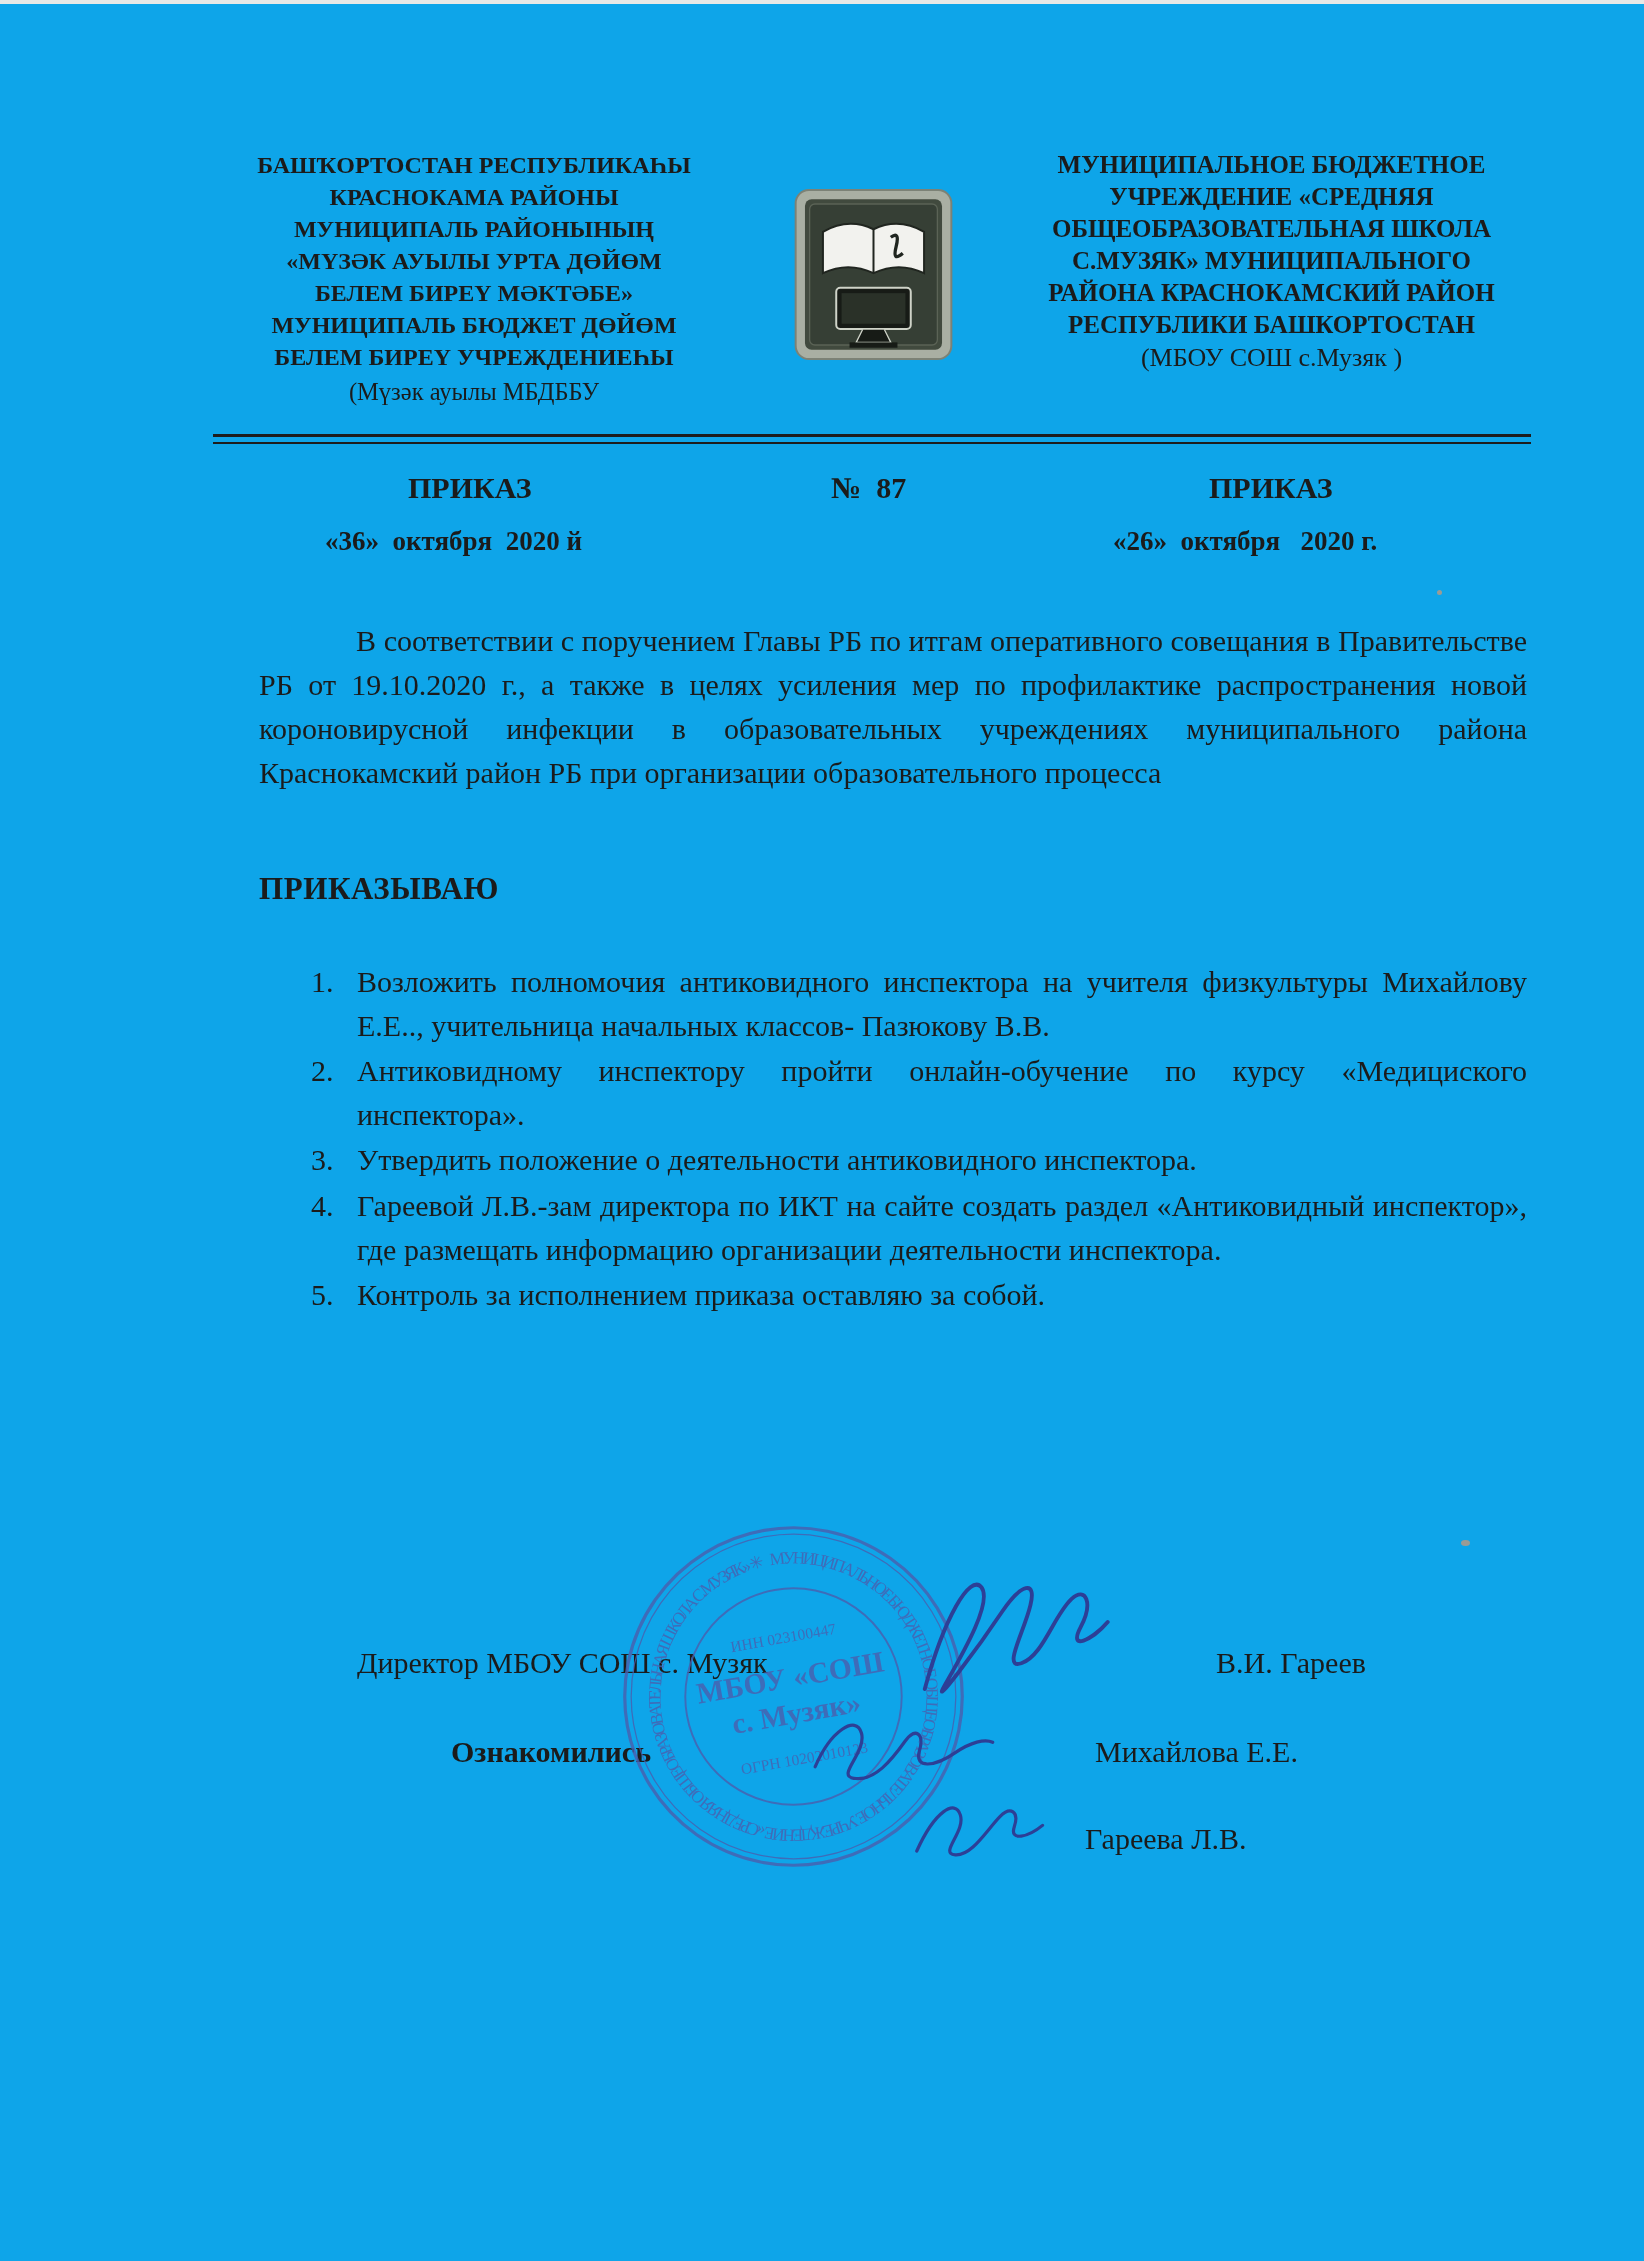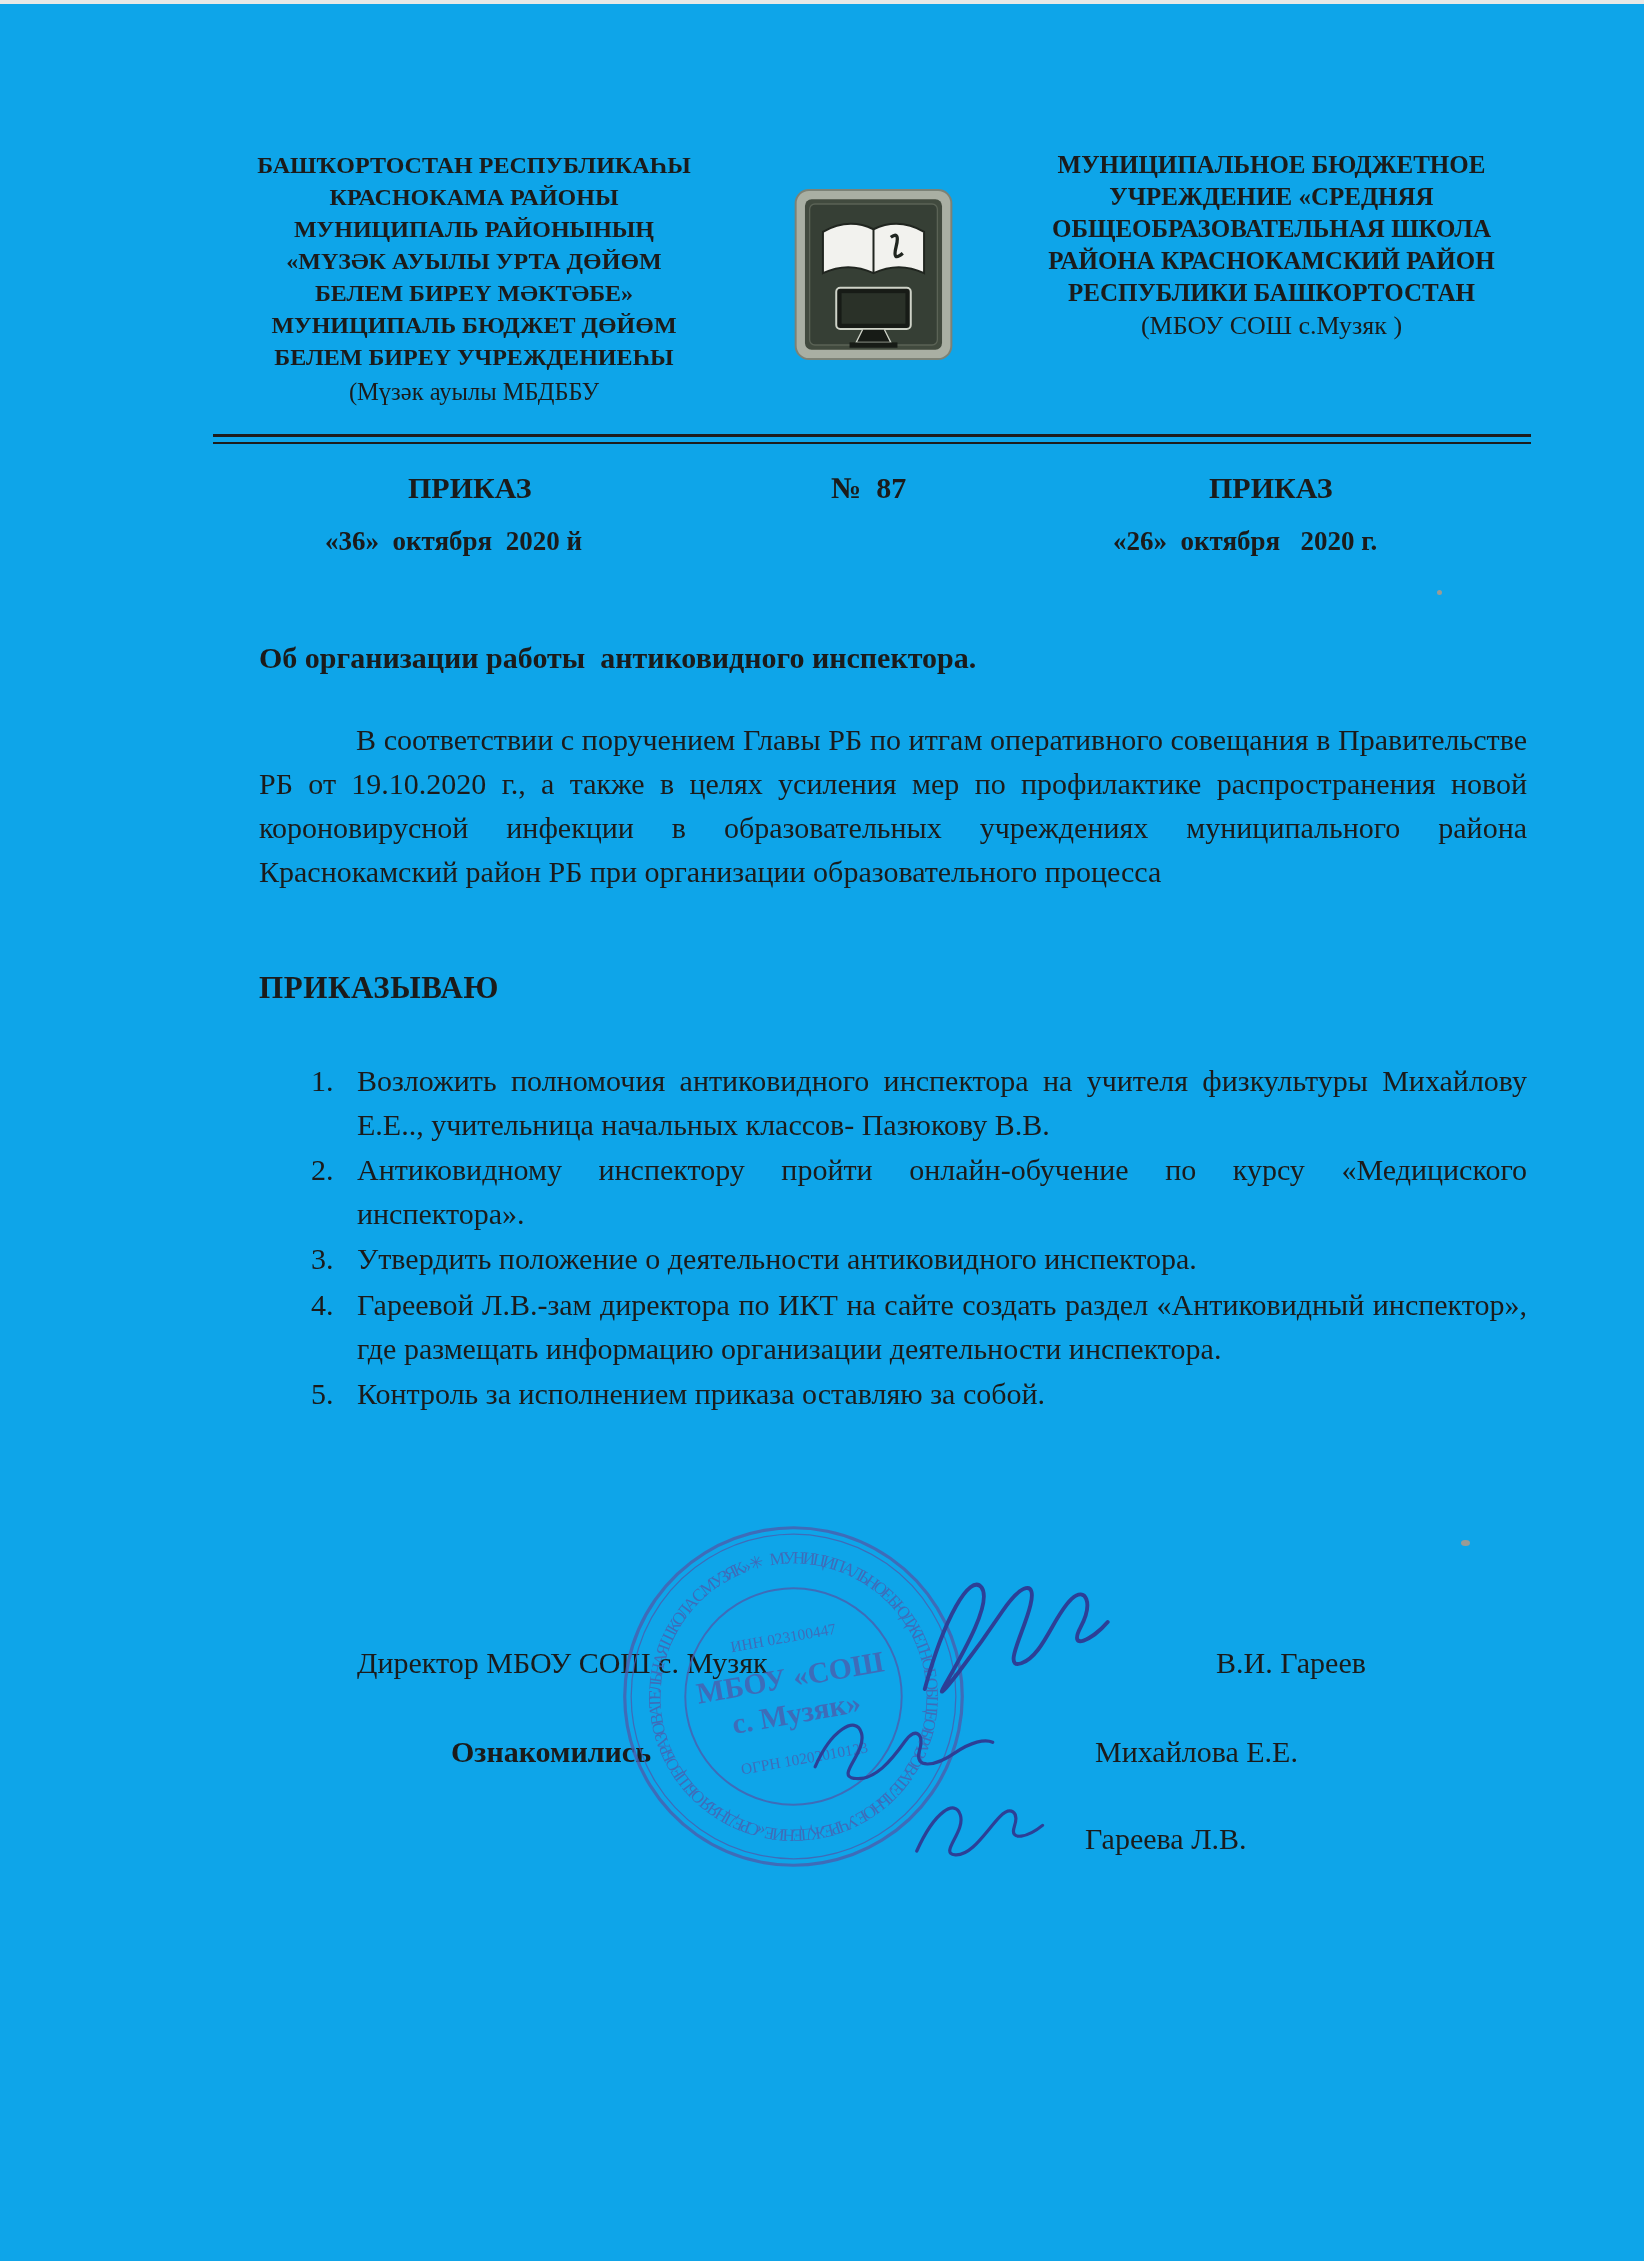--- a/index.html
+++ b/index.html
@@ -108,37 +108,37 @@
         <rect x="72" y="158" width="96" height="46" fill="#2a3128"></rect>
         <path d="M104,212 L136,212 L146,232 L94,232 Z" fill="#171b16" stroke="#cfd3c8" stroke-width="2"></path>
         <rect x="84" y="232" width="72" height="8" fill="#171b16"></rect>
       </svg>
     </div>
 
     <div class="lh-right">
       <div>МУНИЦИПАЛЬНОЕ БЮДЖЕТНОЕ</div>
       <div>УЧРЕЖДЕНИЕ «СРЕДНЯЯ</div>
       <div>ОБЩЕОБРАЗОВАТЕЛЬНАЯ ШКОЛА</div>
+      <div>С.МУЗЯК» МУНИЦИПАЛЬНОГО</div>
       <div>РАЙОНА КРАСНОКАМСКИЙ РАЙОН</div>
       <div>РЕСПУБЛИКИ БАШКОРТОСТАН</div>
       <div class="sub">(МБОУ СОШ с.Музяк )</div>
     </div>
   </div>
 
   <div class="rule"></div>
 
   <div class="order-head">
     <span class="oh-bashkir">ПРИКАЗ</span>
     <span class="oh-number">№  87</span>
     <span class="oh-russian">ПРИКАЗ</span>
     <span class="oh-date-left">«36»  октября  2020 й</span>
     <span class="oh-date-right">«26»  октября   2020 г.</span>
   </div>
 
-  <div class="subject">Об организации работы  антиковидного инспектора.</div>
 
   <div class="paragraph">В соответствии с поручением Главы РБ по итгам оперативного совещания в Правительстве РБ от 19.10.2020 г., а также в целях усиления мер по профилактике распространения новой короновирусной инфекции в образовательных учреждениях муниципального района Краснокамский район РБ при организации образовательного процесса</div>
 
   <div class="decree">ПРИКАЗЫВАЮ</div>
 
   <div class="order-list">
     <div class="li">
       <span class="num">1.</span>
       <span class="txt">Возложить полномочия антиковидного инспектора на учителя физкультуры Михайлову Е.Е.., учительница начальных классов- Пазюкову В.В.</span>
     </div>

